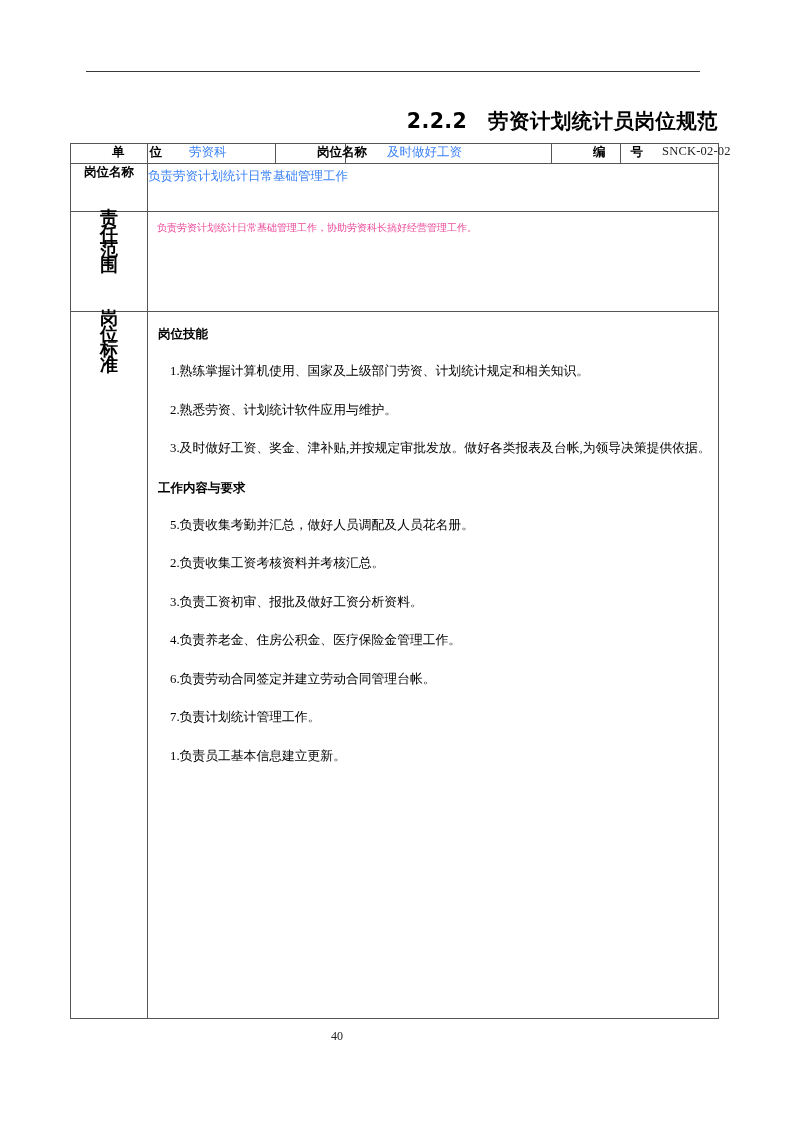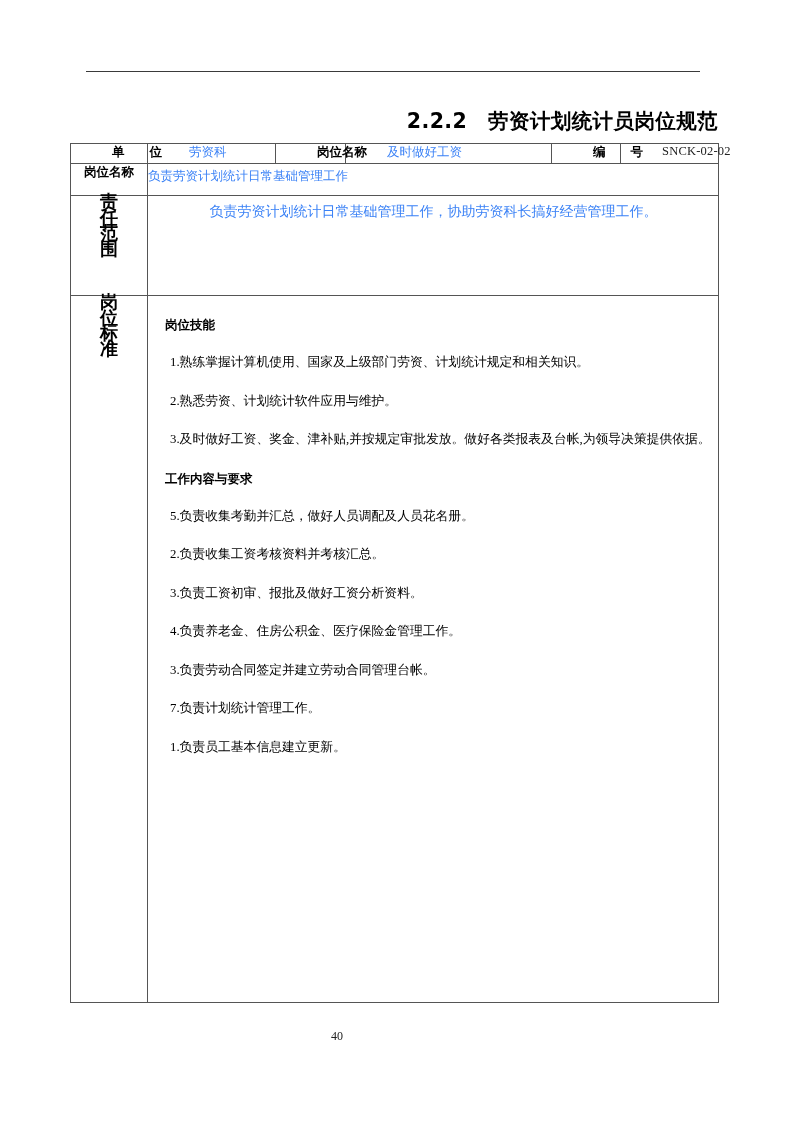--- a/index.html
+++ b/index.html
@@ -89,31 +89,30 @@
     vertical-align: middle;
     padding: 5px 0 6px 8px;
     letter-spacing: 0.2px;
     white-space: nowrap;
   }
 
   .row1 td { height: 19px; padding-left: 41px; }
 
   
   .row2 td { height: 21px; }
-  .row2 .val { padding-top: 4px; padding-bottom: 6px; }
+  .row2 .val { padding-top: 4px; padding-bottom: 22px; }
 
   
   .row3 .vlabel-cell { height: 99px; }
   .row3 .val-block {
     font-family: "Liberation Serif", "DejaVu Serif", serif;
-    font-size: 14px;
-    color: #3b82f6;
+    font-size: 10px;
+    color: #ec4899;
     padding: 6px 8px 0 9px;
     line-height: 19px;
-    text-align: center;
   }
 
   
   .vlabel-cell {
     text-align: center;
     vertical-align: middle;
     padding: 0;
   }
   .vstack {
     display: inline-block;
@@ -133,21 +132,21 @@
     padding: 0;
   }
   .body-inner {
     padding: 8px 9px 0 9px;
   }
   .sec-head {
     font-family: "DejaVu Sans", "Liberation Sans", sans-serif;
     font-weight: bold;
     font-size: 12.5px;
     line-height: 25px;
-    margin: 8px;
+    margin: 1px;
     white-space: pre;
   }
   .sec-head.second { margin-top: 2px; }
   .item {
     font-family: "Liberation Serif", "DejaVu Serif", serif;
     font-size: 12.8px;
     line-height: 25.5px;
     margin: 13px;
     white-space: pre;
   }
@@ -213,21 +212,21 @@
             <p class="sec-head">岗位技能</p>
             <p class="item">1.熟练掌握计算机使用、国家及上级部门劳资、计划统计规定和相关知识。</p>
             <p class="item">2.熟悉劳资、计划统计软件应用与维护。</p>
             <p class="item">3.及时做好工资、奖金、津补贴,并按规定审批发放。做好各类报表及台帐,为领导决策提供依据。</p>
 
             <p class="sec-head second">工作内容与要求</p>
             <p class="item">5.负责收集考勤并汇总，做好人员调配及人员花名册。</p>
             <p class="item">2.负责收集工资考核资料并考核汇总。</p>
             <p class="item">3.负责工资初审、报批及做好工资分析资料。</p>
             <p class="item">4.负责养老金、住房公积金、医疗保险金管理工作。</p>
-            <p class="item">3.负责劳动合同签定并建立劳动合同管理台帐。</p>
+            <p class="item">6.负责劳动合同签定并建立劳动合同管理台帐。</p>
             <p class="item">7.负责计划统计管理工作。</p>
             <p class="item">1.负责员工基本信息建立更新。</p>
           </div>
         </td>
       </tr>
     </tbody>
   </table>
 
   <div class="page-number">40</div>
 

